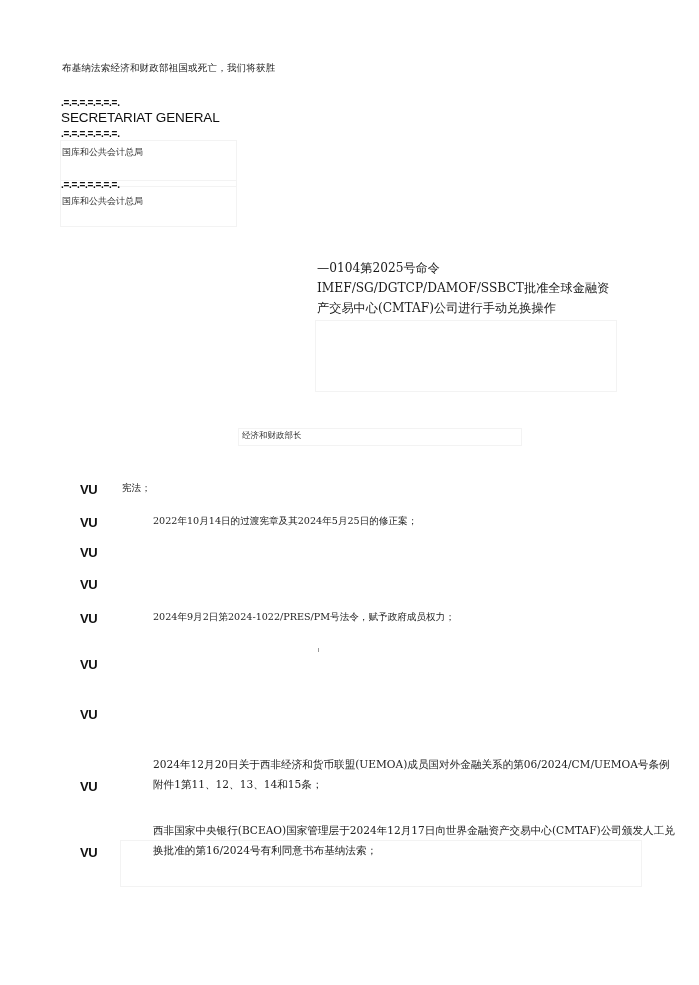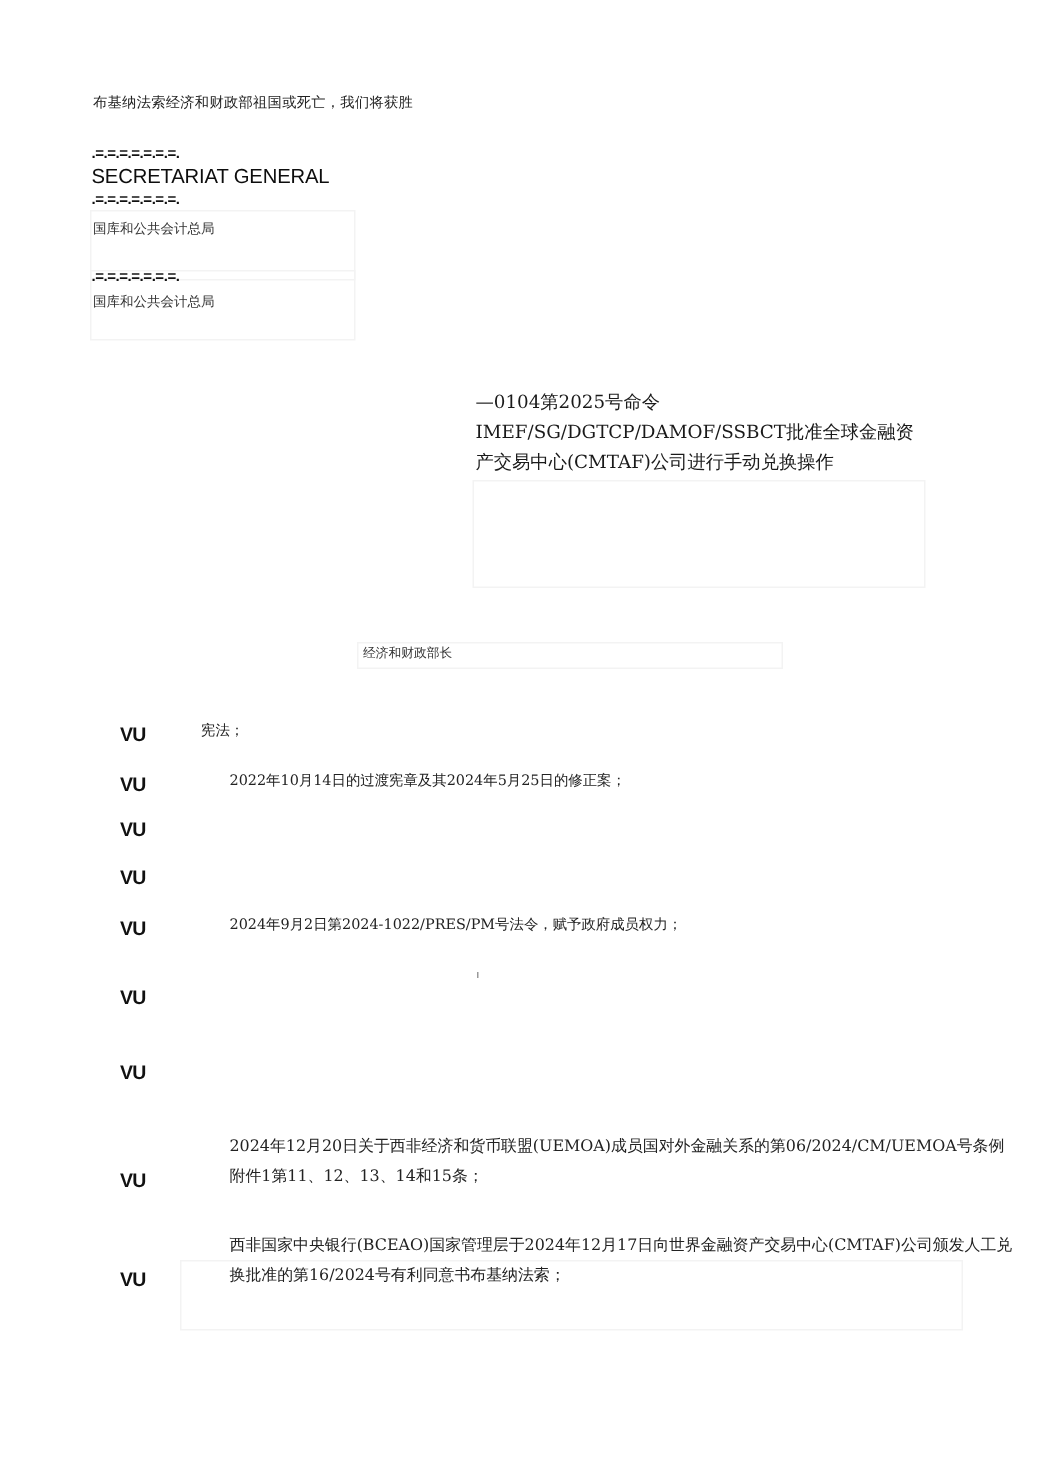--- a/index.html
+++ b/index.html
@@ -39,21 +39,21 @@
 
 <div class="abs sep" style="left:61px;top:180px;">.=.=.=.=.=.=.=.</div>
 <div class="abs dept" style="left:62px;top:195px;">国库和公共会计总局</div>
 
 <div class="abs decree">—0104第2025号命令IMEF/SG/DGTCP/DAMOF/SSBCT批准全球金融资产交易中心(CMTAF)公司进行手动兑换操作</div>
 
 <div class="abs minister">经济和财政部长</div>
 
 <div class="vu-row" style="top:480px;">
   <span class="vu">VU</span>
-  <span class="vu-text" style="margin-left:12px;">宪法；</span>
+  <span class="vu-text" style="margin-left:0px;">宪法；</span>
 </div>
 <div class="vu-row" style="top:513px;">
   <span class="vu">VU</span>
   <span class="vu-text">2022年10月14日的过渡宪章及其2024年5月25日的修正案；</span>
 </div>
 <div class="vu-row" style="top:545px;">
   <span class="vu">VU</span>
 </div>
 <div class="vu-row" style="top:577px;">
   <span class="vu">VU</span>

